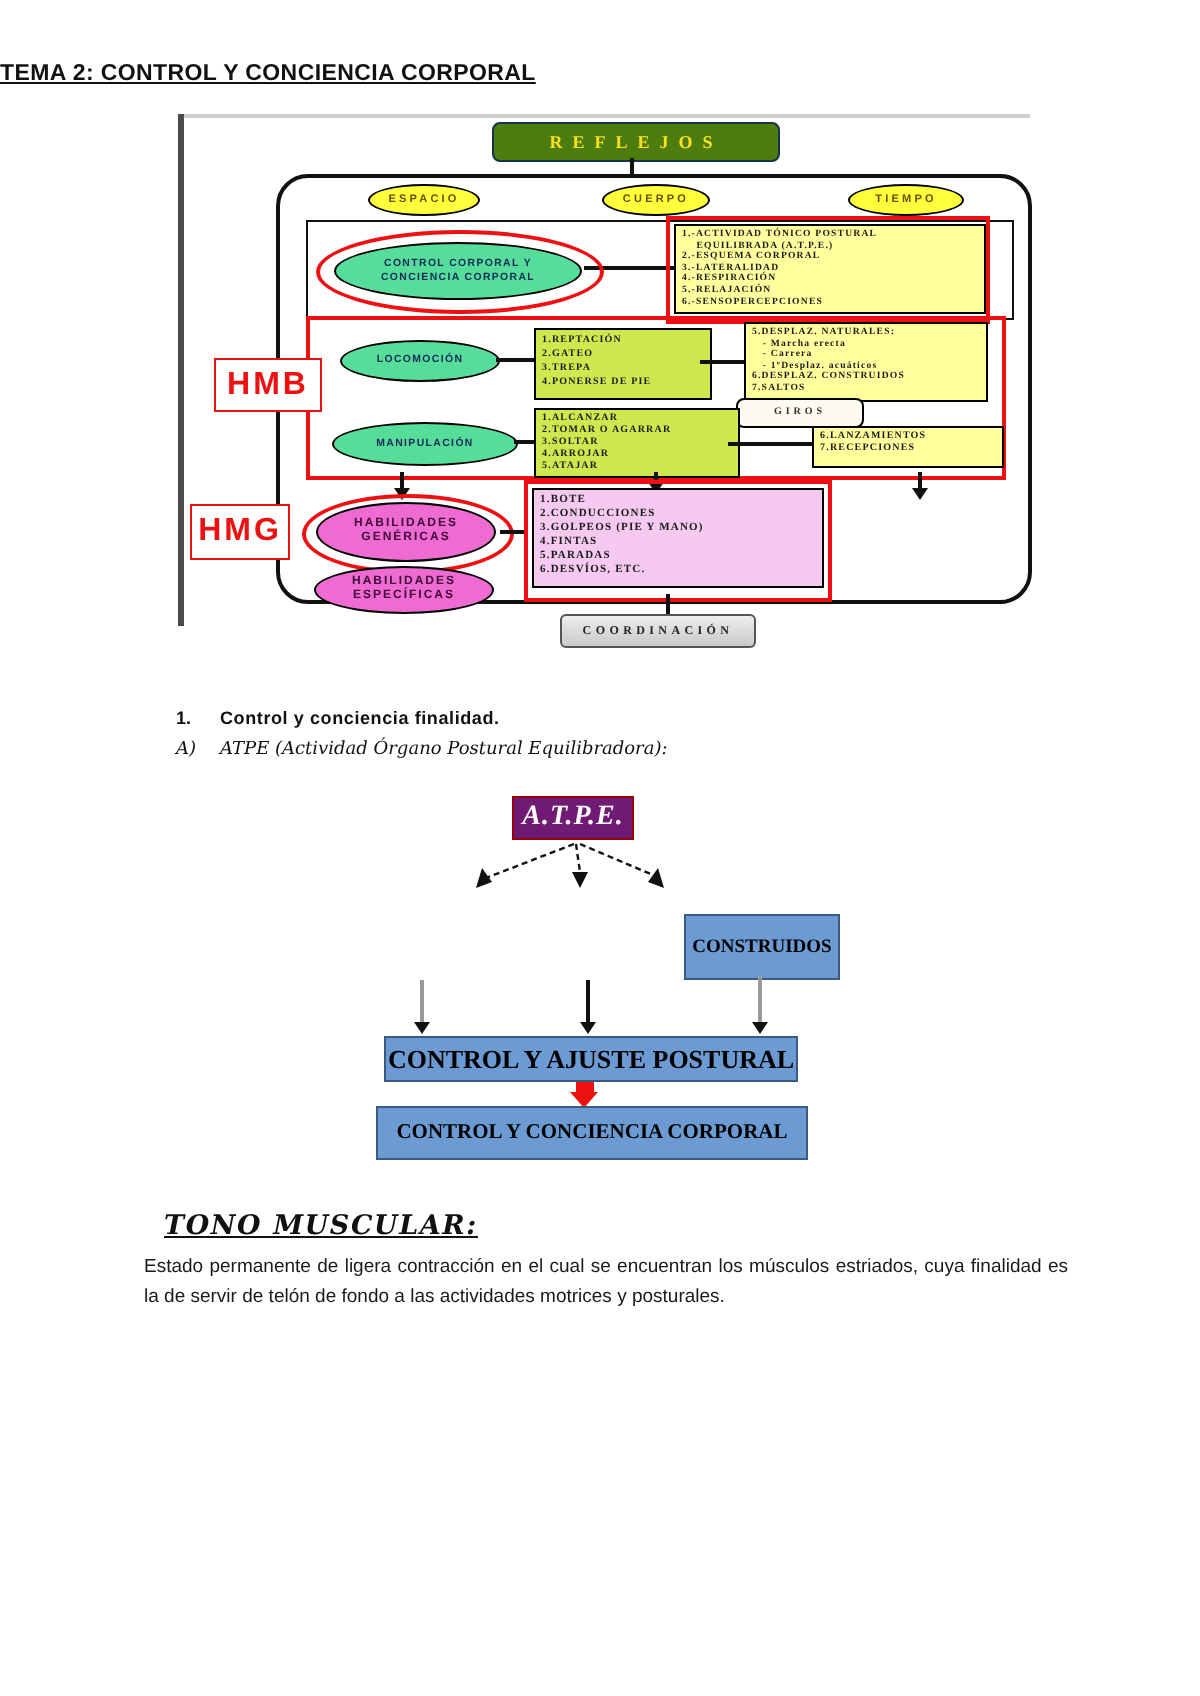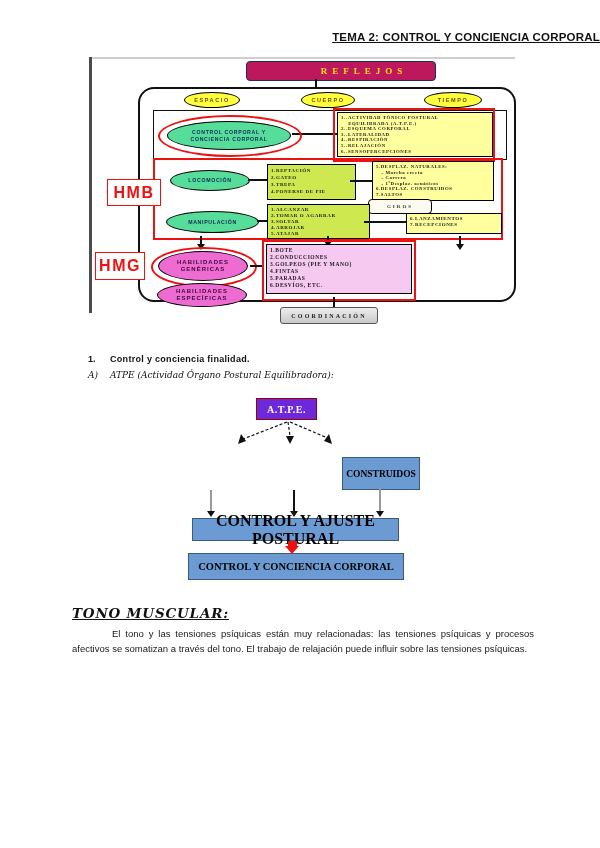--- a/index.html
+++ b/index.html
@@ -1,27 +1,27 @@
 <!DOCTYPE html>
 <html><head>
 <meta charset="utf-8">
 <style>
   html,body{margin:0;padding:0;background:#ffffff;}
   .page{position:relative;width:600px;height:848px;background:#fff;overflow:hidden;
         font-family:"Liberation Sans",sans-serif;color:#111;}
   .abs{position:absolute;}
-  .title{left:0;right:0;top:31px;text-align:right;font-size:11.5px;font-weight:bold;
+  .title{left:0;right:0;top:31px;text-align:left;font-size:11.5px;font-weight:bold;
          text-decoration:underline;letter-spacing:.2px;}
   
   .img-left{left:89px;top:57px;width:3px;height:256px;background:#4c4c4c;}
   .img-top{left:92px;top:57px;width:423px;height:2px;background:#cfcfcf;}
   
-  .blue-pill{background:#be185d;border:1px solid #16324f;border-radius:4px;display:flex;
+  .blue-pill{background:#4d7c0f;border:1px solid #16324f;border-radius:4px;display:flex;
              align-items:center;justify-content:center;color:#ffe01a;
-             font-family:"Liberation Serif",serif;font-weight:bold;font-size:9px;letter-spacing:5px;padding-left:46px;}
+             font-family:"Liberation Serif",serif;font-weight:bold;font-size:9px;letter-spacing:5px;}
   .round-rect{border:2px solid #111;border-radius:16px;background:transparent;}
   .oval{border-radius:50%;border:1px solid #000;display:flex;flex-direction:column;
         align-items:center;justify-content:center;text-align:center;font-weight:bold;}
   .yellow-oval{background:#ffff3c;color:#6d4c00;font-size:5.5px;letter-spacing:1.6px;}
   .green-oval{background:#57dd9a;color:#112a5a;font-size:5.2px;letter-spacing:.7px;line-height:6.5px;}
   .pink-oval{background:#ee6bd1;color:#40093a;font-size:6px;letter-spacing:1px;line-height:7.2px;}
   .red-ring{border:2.5px solid #ee1111;border-radius:50%;background:transparent;}
   .red-frame{border:2.5px solid #ee1111;background:transparent;}
   .list-box{font-family:"Liberation Serif",serif;font-weight:bold;color:#1a1a1a;
             border:1px solid #000;padding:2px 3px;letter-spacing:.6px;}
@@ -43,34 +43,34 @@
              justify-content:center;font-family:"Liberation Serif",serif;font-weight:bold;
              font-size:5px;letter-spacing:2px;color:#333;}
   .coord-box{background:linear-gradient(#ededed,#c9c9c9);border:1.5px solid #555;border-radius:3px;
              display:flex;align-items:center;justify-content:center;font-family:"Liberation Serif",serif;
              font-weight:bold;font-size:6px;letter-spacing:2.2px;color:#222;}
   
   .outline-num{font-weight:bold;font-size:9px;}
   .outline-t1{font-weight:bold;font-size:9px;letter-spacing:.3px;}
   .outline-t2{font-family:"DejaVu Serif",serif;font-style:italic;font-size:9px;}
   
-  .flow-root{background:#6d28d9;color:#fff;display:flex;align-items:center;justify-content:center;
-             font-family:"Liberation Serif",serif;font-weight:bold;font-size:10px;letter-spacing:.5px;
-             border:1px solid #900;}
+  .flow-root{background:#701a75;color:#fff;display:flex;align-items:center;justify-content:center;
+             font-family:"Liberation Serif",serif;font-weight:bold;font-size:14px;letter-spacing:.5px;
+             border:1px solid #900;font-style:italic;}
   .blue-box{background:#6b9bd2;border:1px solid #3a5a80;color:#000;display:flex;align-items:center;
             justify-content:center;text-align:center;font-family:"Liberation Serif",serif;
             font-weight:bold;}
   .conn-light{background:#999;width:1.5px;}
   .conn-dark{background:#111;width:2px;}
   .red-shaft{background:#e11;}
   .red-head{width:0;height:0;border-left:7px solid transparent;border-right:7px solid transparent;
             border-top:8px solid #e11;}
   
   .body-heading{font-family:"DejaVu Serif",serif;font-style:italic;font-weight:bold;font-size:13.5px;
-                letter-spacing:.8px;text-decoration:underline;}
+                letter-spacing:.8px;text-decoration:underline;margin-left:10px;}
   .paras{width:462px;}
   .paras p{margin:0;font-size:9.5px;line-height:14.6px;text-align:justify;color:#1a1a1a;}
   .paras p.indent{text-indent:40px;}
 </style>
 </head>
 <body>
 
 <div class="page">
 
   <div class="abs title">TEMA 2: CONTROL Y CONCIENCIA CORPORAL</div>
@@ -191,25 +191,25 @@
 
   <div class="abs blue-box" style="left:342px;top:457px;width:76px;height:31px;font-size:9.5px;">CONSTRUIDOS</div>
 
   <div class="abs conn-light" style="left:210px;top:490px;height:21px;"></div>
   <div class="abs conn-dark" style="left:293px;top:490px;height:21px;"></div>
   <div class="abs conn-light" style="left:379px;top:488px;height:23px;"></div>
   <div class="abs tri-down" style="left:207px;top:511px;"></div>
   <div class="abs tri-down" style="left:290px;top:511px;"></div>
   <div class="abs tri-down" style="left:376px;top:511px;"></div>
 
-  <div class="abs blue-box" style="left:192px;top:518px;width:205px;height:21px;font-size:16px;font-family:Liberation Serif, serif;">CONTROL Y AJUSTE POSTURAL</div>
+  <div class="abs blue-box" style="left:192px;top:518px;width:205px;height:21px;font-size:13px;font-family:Liberation Serif, serif;">CONTROL Y AJUSTE POSTURAL</div>
 
   <div class="abs red-shaft" style="left:288px;top:541px;width:9px;height:6px;"></div>
   <div class="abs red-head" style="left:285px;top:546px;"></div>
 
   <div class="abs blue-box" style="left:188px;top:553px;width:214px;height:25px;font-size:10.5px;">CONTROL Y CONCIENCIA CORPORAL</div>
 
   <div class="abs body-heading" style="left:72px;top:605px;">TONO MUSCULAR:</div>
   <div class="abs paras" style="left:72px;top:627px;">
-    <p class="indent">El tono y las tensiones psíquicas están muy relacionadas: las tensiones psíquicas y procesos afectivos se somatizan a través del tono. El trabajo de relajación puede influir sobre las tensiones psíquicas.</p>
+    <p>Estado permanente de ligera contracción en el cual se encuentran los músculos estriados, cuya finalidad es la de servir de telón de fondo a las actividades motrices y posturales.</p>
   </div>
 
 </div>
 
 </body></html>

